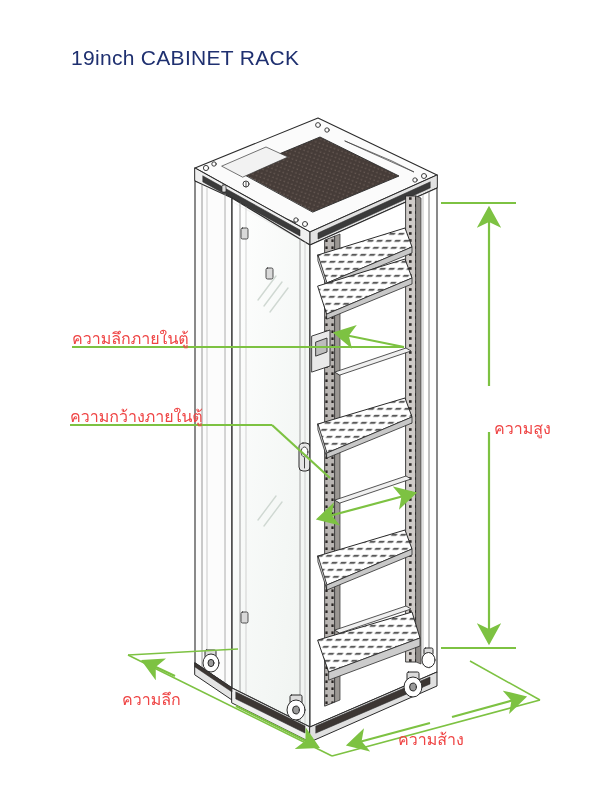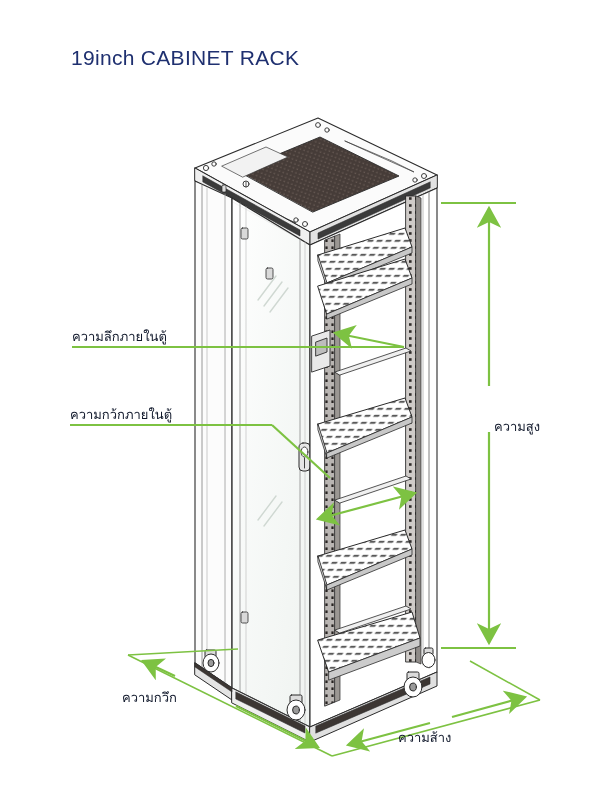--- a/index.html
+++ b/index.html
@@ -25,22 +25,22 @@
     position: absolute;
     left: 71px;
     top: 46px;
     font-size: 21px;
     color: #1f3070;
     letter-spacing: 0.3px;
     white-space: nowrap;
   }
   .dim-label {
     position: absolute;
-    font-size: 13px;
-    color: #0f172a;
+    font-size: 16px;
+    color: #ef4444;
     white-space: nowrap;
     font-family: Liberation Mono, monospace;
   }
   #label-inner-depth  { left: 72px;  top: 326px; }
   #label-inner-width  { left: 70px;  top: 404px; }
   #label-height       { left: 494px; top: 394px; margin-top: 22px; }
   #label-depth        { left: 122px; top: 687px; }
   #label-width        { left: 398px; top: 727px; }
   svg.layer {
     position: absolute;
@@ -275,21 +275,21 @@
     <g stroke="#7dc242" stroke-width="2.2" fill="none">
       <path d="M525,697 L452,717" marker-start="url(#ar-start)"></path>
       <path d="M430,723 L348,745" marker-end="url(#ar-end)"></path>
     </g>
   </svg>
 
   <div id="title">19inch CABINET RACK</div>
 
   <div class="dim-label" id="label-inner-depth">ความลึกภายในตู้</div>
 
-  <div class="dim-label" id="label-inner-width">ความกว้กภายในตู้</div>
+  <div class="dim-label" id="label-inner-width">ความกว้างภายในตู้</div>
 
   <div class="dim-label" id="label-height">ความสูง</div>
 
-  <div class="dim-label" id="label-depth">ความกวึก</div>
+  <div class="dim-label" id="label-depth">ความลึก</div>
 
   <div class="dim-label" id="label-width">ความส้าง</div>
 
 </div>
 
 </body></html>

